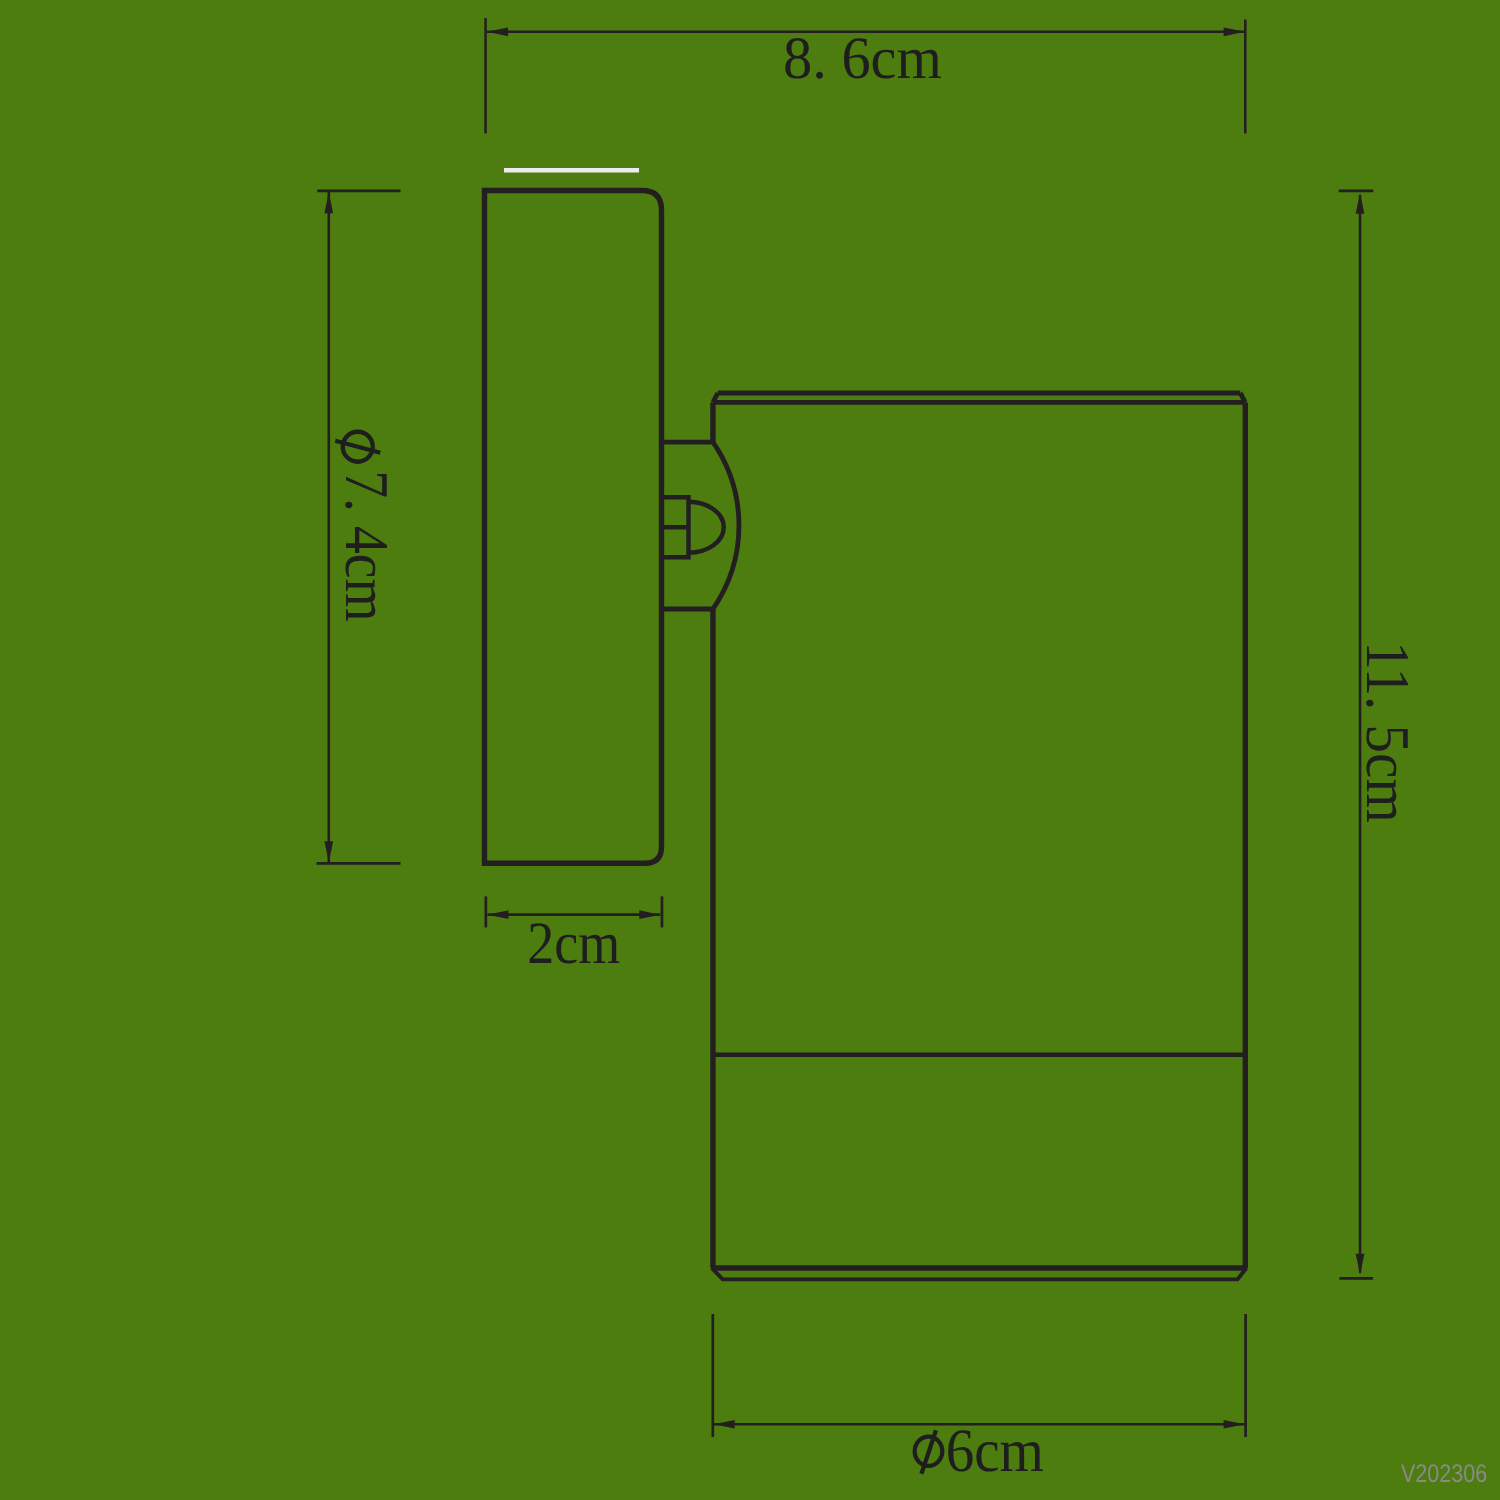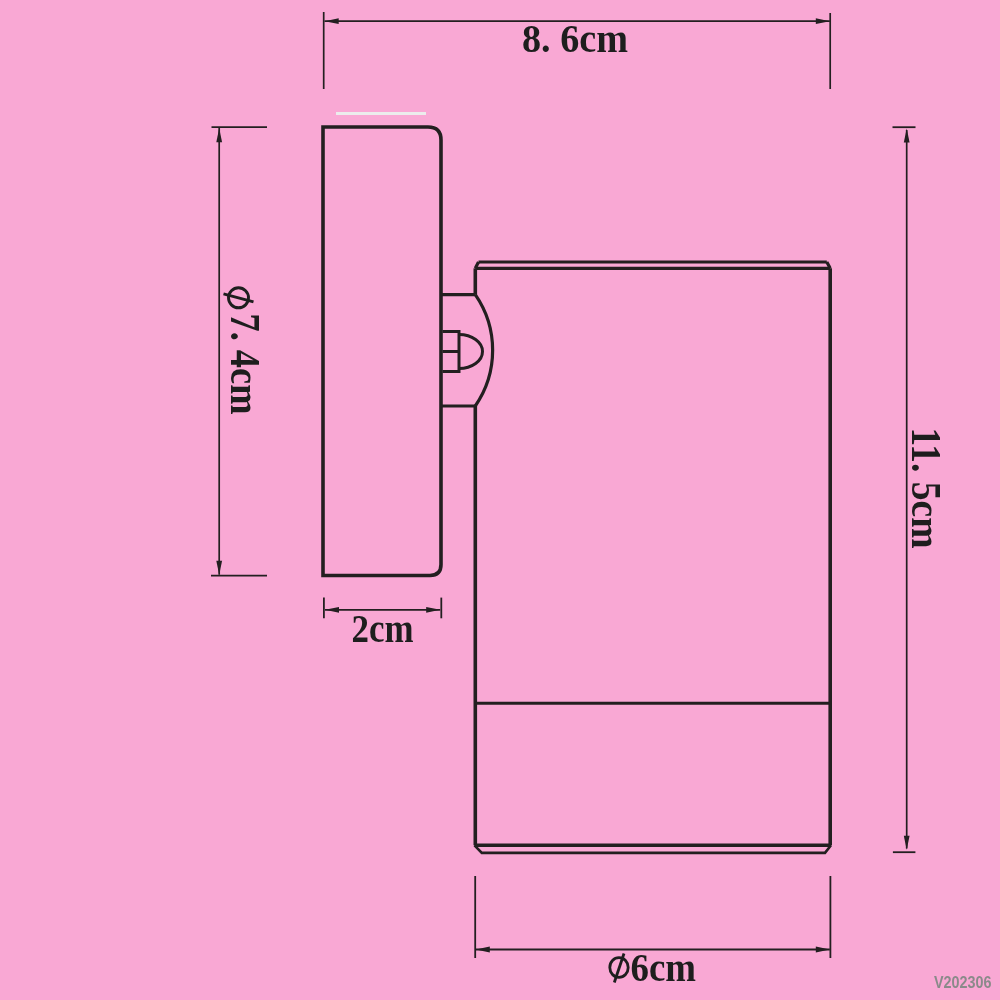--- a/index.html
+++ b/index.html
@@ -1,16 +1,16 @@
 <!DOCTYPE html>
 <html><head>
 <meta charset="utf-8">
 <style>
   html,body{margin:0;padding:0;background:#ffffff;}
-  .page{width:1000px;height:1000px;position:relative;background:#f9a8d4;font-weight:bold;}
+  .page{width:1000px;height:1000px;position:relative;background:#4d7c0f;}
   svg{display:block;}
   text{font-family:"Liberation Serif", serif;fill:#1e1e1e;}
 </style>
 </head>
 <body>
 <div class="page">
 <svg width="1000" height="1000" viewBox="0 0 1000 1000" fill="none" stroke-linecap="butt">
 
   <path d="M336 113.5 H426" stroke="#ececec" stroke-width="3"></path>
 

